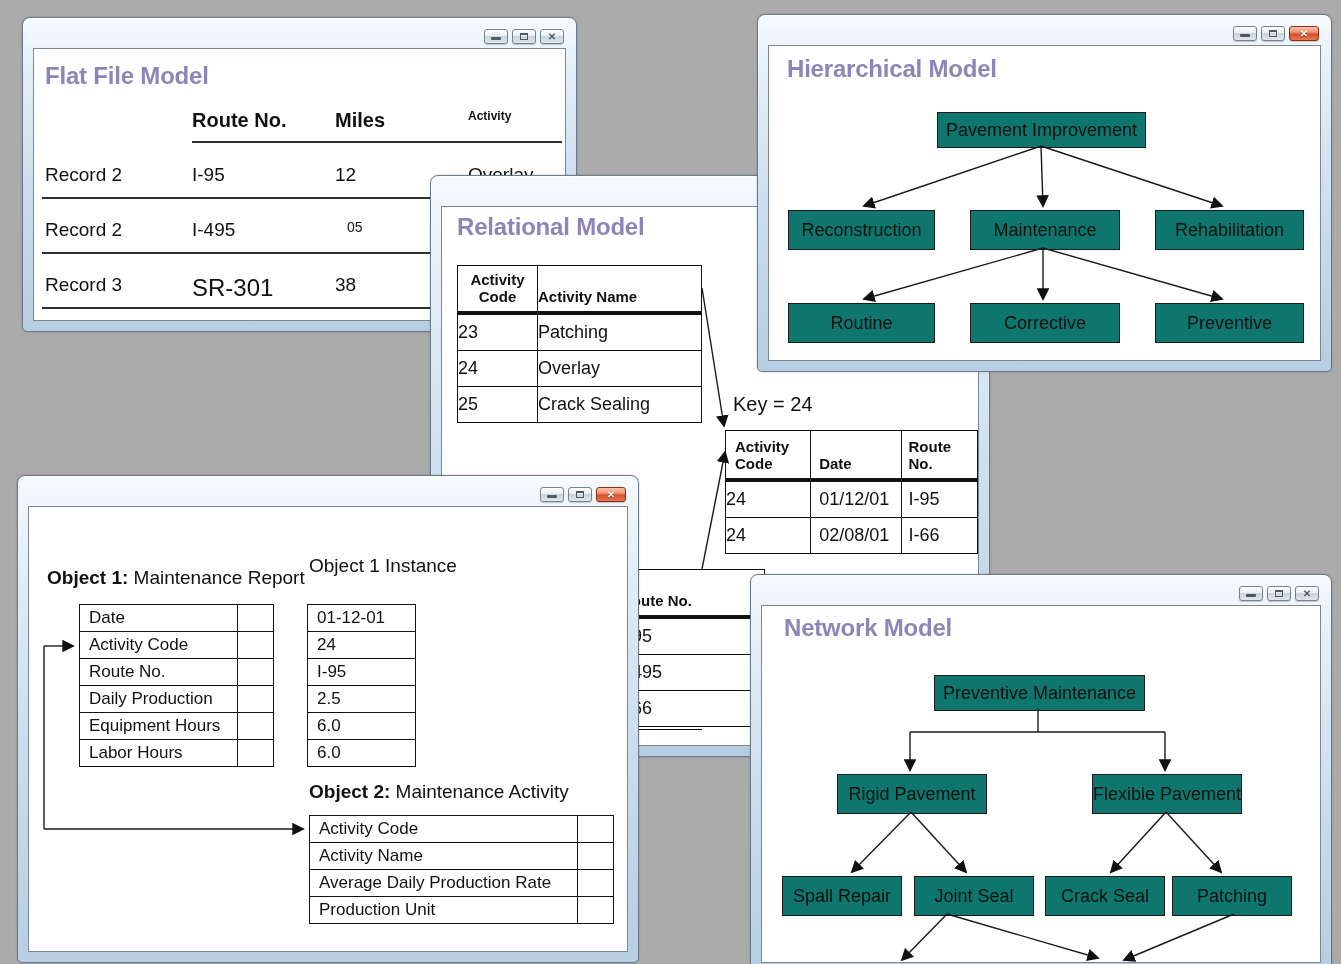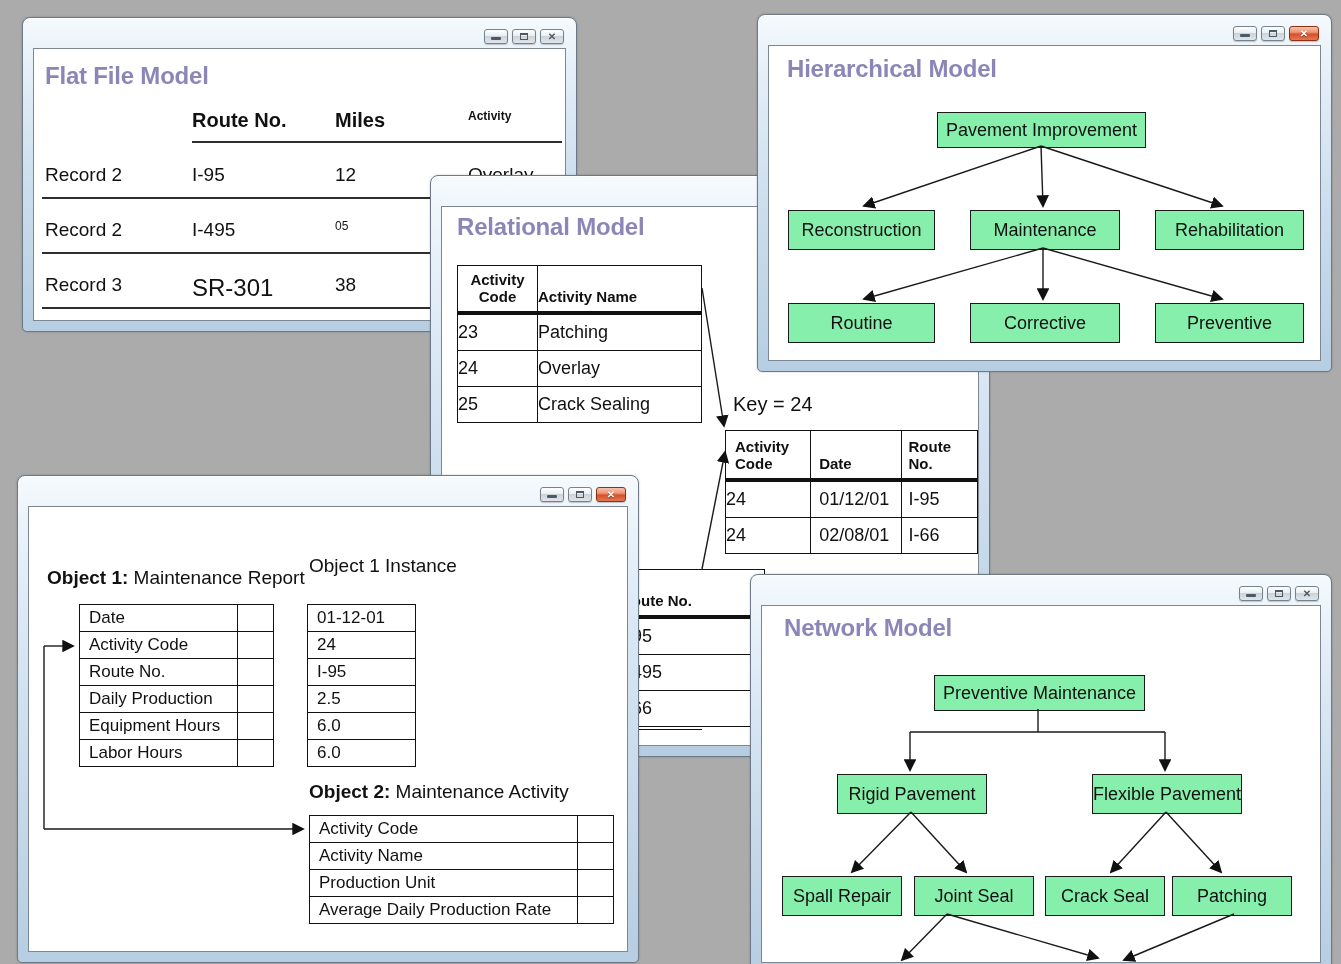--- a/index.html
+++ b/index.html
@@ -19,21 +19,21 @@
   .wbtn .glyph-max{position:absolute;left:50%;top:3px;width:8px;height:7px;margin-left:-4px;
         border:1.5px solid #4d5a66;border-top-width:2.5px;box-sizing:border-box;background:transparent;}
   .wbtn .glyph-x{display:block;text-align:center;font-weight:bold;font-size:10px;line-height:13px;color:#4d5a66;}
   .wbtn.red{width:30px;border-color:#8e3014;
         background:linear-gradient(180deg,#f7c2ae,#ef9372 40%,#d4502c 55%,#e27a50);}
   .wbtn.red .glyph-x{color:#fff;text-shadow:0 1px 1px rgba(0,0,0,.45);}
   .content{position:absolute;left:10px;right:10px;top:30px;bottom:10px;background:#fff;
         border:1px solid #7d8791;overflow:hidden;}
   .wtitle{position:absolute;font-size:24px;font-weight:bold;color:#8c86b8;letter-spacing:-.2px;}
   
-  .dbox{position:absolute;border:1.4px solid #1a1a1a;background:#86efac;display:flex;align-items:center;
+  .dbox{position:absolute;border:1.4px solid #1a1a1a;background:#0f766e;display:flex;align-items:center;
         justify-content:center;font-size:18px;white-space:nowrap;}
   .lbl{position:absolute;white-space:nowrap;}
   .ffline{position:absolute;height:2px;background:#2e2e2e;}
   .dline{position:absolute;height:1px;background:#111;}
   svg.wires{position:absolute;left:0;top:0;pointer-events:none;}
   svg.wires line,svg.wires polyline{stroke:#1a1a1a;stroke-width:1.4;fill:none;}
   
   table.rtbl{position:absolute;border-collapse:collapse;background:#fff;}
   table.rtbl th,table.rtbl td{border:1.5px solid #111;font-size:18px;font-weight:normal;
         padding:0;text-align:left;}
@@ -76,21 +76,21 @@
       <div>
         <div class="lbl" style="left:11px;top:115px;font-size:19px">Record 2</div>
         <div class="lbl" style="left:158px;top:115px;font-size:19px">I-95</div>
         <div class="lbl" style="left:301px;top:115px;font-size:19px">12</div>
         <div class="lbl" style="left:434px;top:115px;font-size:19px">Overlay</div>
         <div class="ffline" style="left:8px;top:148px;width:522px"></div>
       </div>
       <div>
         <div class="lbl" style="left:11px;top:170px;font-size:19px">Record 2</div>
         <div class="lbl" style="left:158px;top:170px;font-size:19px">I-495</div>
-        <div class="lbl" style="left:301px;top:170px;font-size:12px">05</div>
+        <div class="lbl" style="left:313px;top:170px;font-size:14px">05</div>
         <div class="ffline" style="left:8px;top:203px;width:522px"></div>
       </div>
       <div>
         <div class="lbl" style="left:11px;top:225px;font-size:19px">Record 3</div>
         <div class="lbl" style="left:158px;top:225px;font-size:24px">SR-301</div>
         <div class="lbl" style="left:301px;top:225px;font-size:19px">38</div>
         <div class="ffline" style="left:8px;top:258px;width:522px"></div>
       </div>
     </div>
   </div>
@@ -356,25 +356,25 @@
         <tbody>
             <tr>
               <td style="width:258px">Activity Code</td>
               <td class="blank" style="width:35px"></td>
             </tr>
         <tr>
               <td>Activity Name</td>
               <td class="blank"></td>
             </tr>
         <tr>
+              <td>Average Daily Production Rate</td>
+              <td class="blank"></td>
+            </tr>
+        <tr>
               <td>Production Unit</td>
-              <td class="blank"></td>
-            </tr>
-        <tr>
-              <td>Average Daily Production Rate</td>
               <td class="blank"></td>
             </tr>
       </tbody>
         </table>
 
       <svg class="wires" width="600" height="446">
         <defs>
           <marker id="arrO" viewBox="0 0 10 10" refX="8.5" refY="5" markerWidth="9" markerHeight="9" orient="auto-start-reverse">
             <path d="M0,0 L10,5 L0,10 z" fill="#111"></path>
           </marker>

